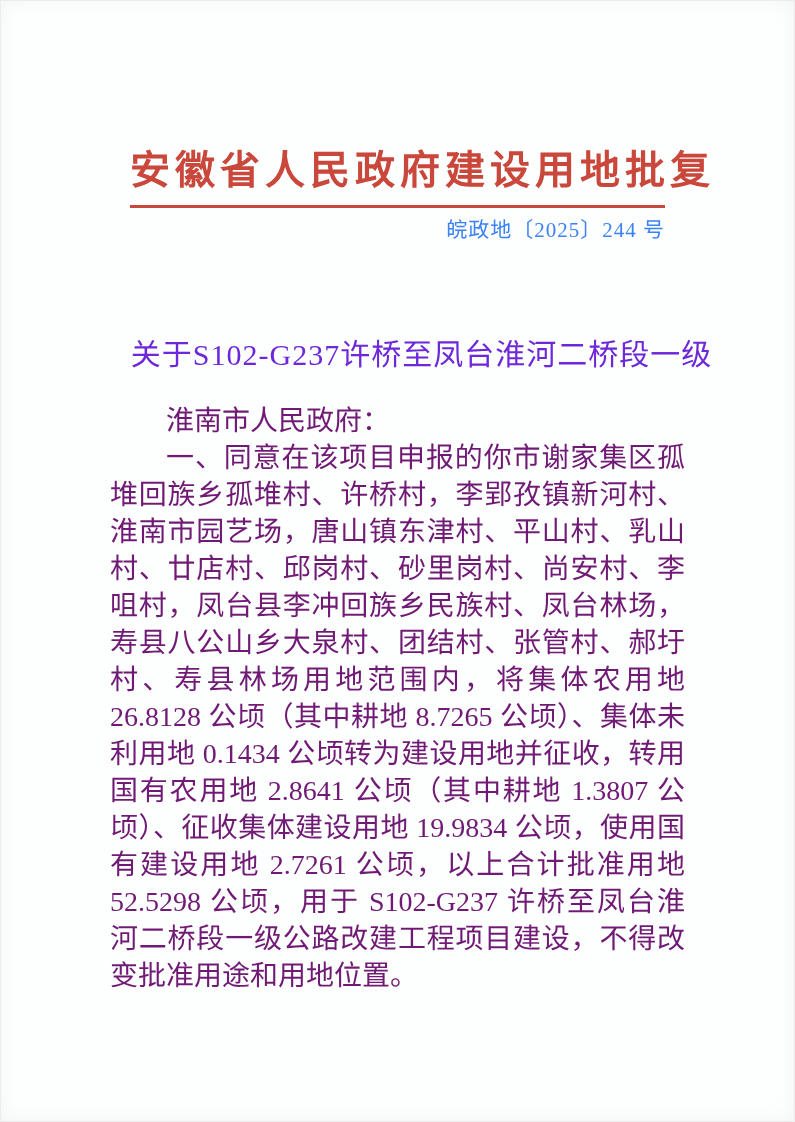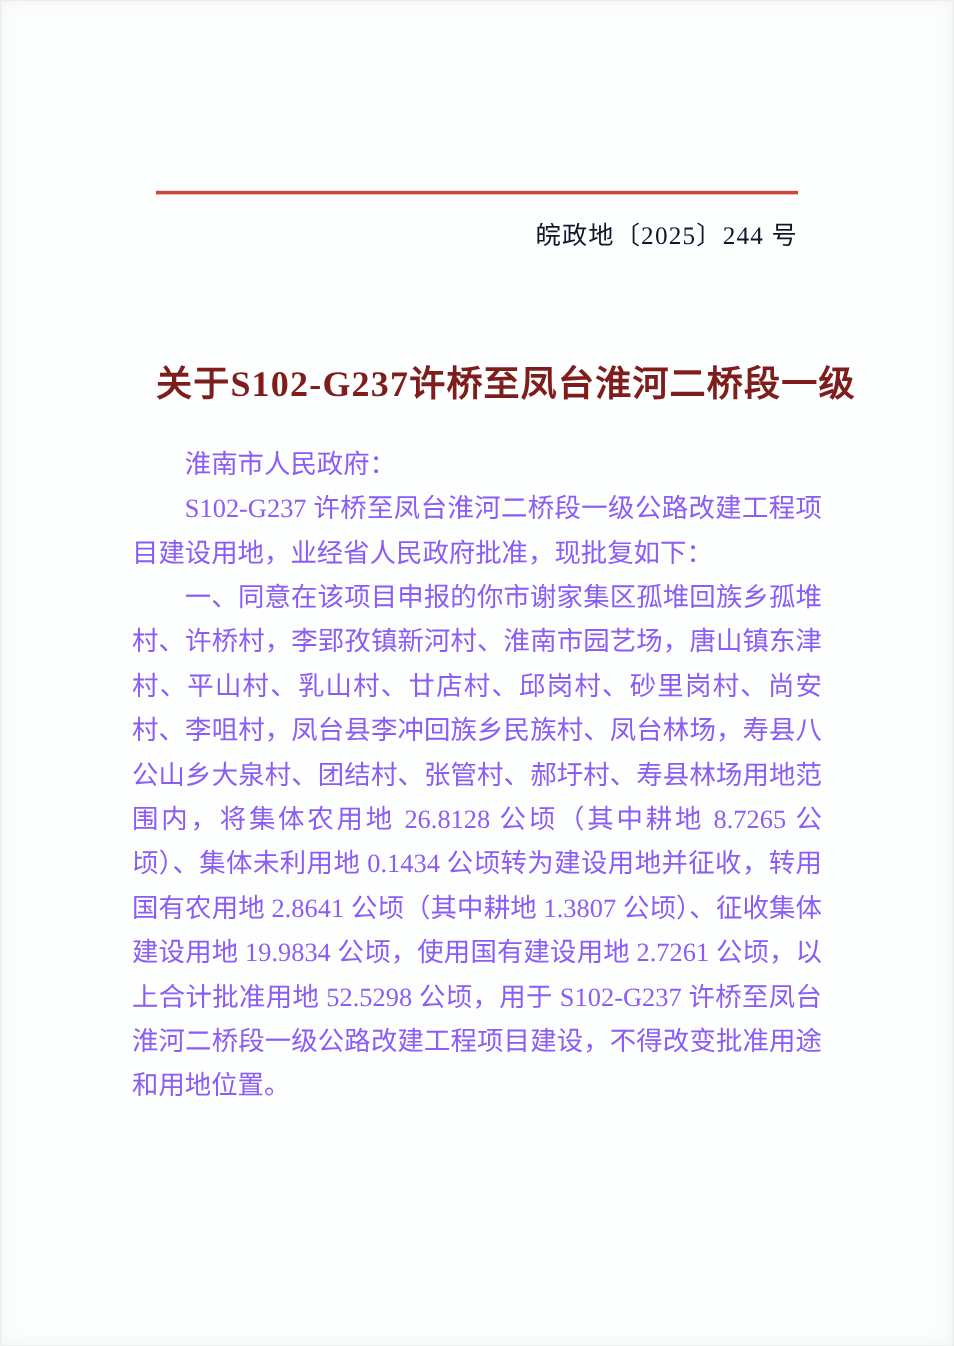--- a/index.html
+++ b/index.html
@@ -34,65 +34,65 @@
     color: #c9473b;
     white-space: nowrap;
   }
   .red-line {
     width: 535px;
     height: 3px;
     background: #c9473b;
     margin: 11px auto 0 auto;
   }
   .doc-number {
-    margin-top: 17px;
+    margin-top: 5px;
     text-align: right;
     font-size: 21px;
     letter-spacing: 1px;
-    color: #0f172a;
+    color: #3b82f6;
   }
   .doc-title {
     margin-top: 90px;
     text-align: center;
     font-size: 30px;
-    font-weight: 700;
+    font-weight: 400;
     line-height: 43px;
     letter-spacing: 1px;
-    color: #7f1d1d;
+    color: #6d28d9;
     padding-left: 48px;
   }
   .body-block {
     width: 575px;
     margin: 26px auto 0 auto;
-    font-size: 22px;
+    font-size: 28px;
     line-height: 37px;
     text-align: justify;
-    color: #8b5cf6;
+    color: #701a75;
   }
   .salutation {
     text-indent: 0;
   }
   .para {
     margin: 0;
     text-indent: 2em;
   }
 </style>
 </head>
 <body>
 
 <div class="page">
 
   <div class="letterhead">
+    <div class="org-title">安徽省人民政府建设用地批复</div>
     <div class="red-line"></div>
     <div class="doc-number">皖政地〔2025〕244 号</div>
   </div>
 
   <div class="doc-title">
     <div>关于S102-G237许桥至凤台淮河二桥段一级</div>
   </div>
 
   <div class="body-block">
     <p class="para salutation">淮南市人民政府：</p>
-    <p class="para">S102-G237 许桥至凤台淮河二桥段一级公路改建工程项目建设用地，业经省人民政府批准，现批复如下：</p>
     <p class="para">一、同意在该项目申报的你市谢家集区孤堆回族乡孤堆村、许桥村，李郢孜镇新河村、淮南市园艺场，唐山镇东津村、平山村、乳山村、廿店村、邱岗村、砂里岗村、尚安村、李咀村，凤台县李冲回族乡民族村、凤台林场，寿县八公山乡大泉村、团结村、张管村、郝圩村、寿县林场用地范围内，将集体农用地 26.8128 公顷（其中耕地 8.7265 公顷）、集体未利用地 0.1434 公顷转为建设用地并征收，转用国有农用地 2.8641 公顷（其中耕地 1.3807 公顷）、征收集体建设用地 19.9834 公顷，使用国有建设用地 2.7261 公顷，以上合计批准用地 52.5298 公顷，用于 S102-G237 许桥至凤台淮河二桥段一级公路改建工程项目建设，不得改变批准用途和用地位置。</p>
   </div>
 
 </div>
 
 </body></html>

